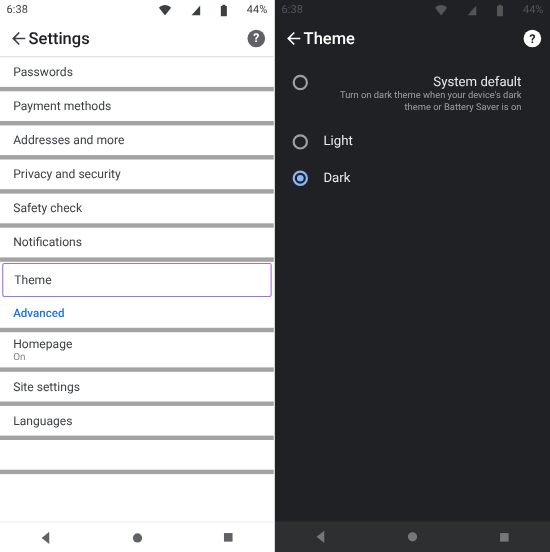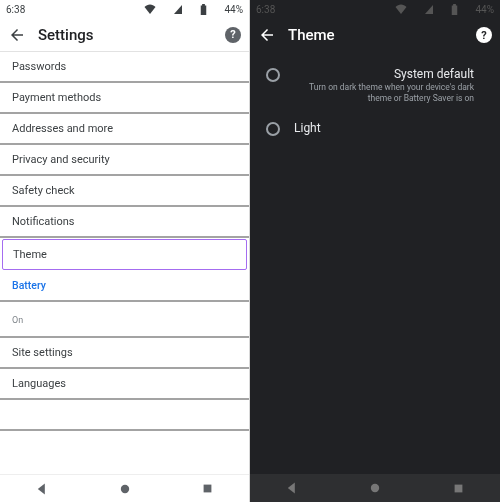--- a/index.html
+++ b/index.html
@@ -10,35 +10,35 @@
   .right { background: #202124; color: #e8eaed; }
 
   
   .status { height: 18px; display: flex; align-items: center; justify-content: space-between; padding: 0 6px; font-size: 10px; }
   .left .status { color: #3c4043; background: #fff; }
   .right .status { color: #555; background: #202124; }
   .status-right { display: flex; align-items: center; gap: 17px; }
   .status-right svg { display: block; }
 
   
-  .header { display: flex; align-items: center; height: 34px; padding: 0 8px; gap: 12px; }
+  .header { display: flex; align-items: center; height: 34px; padding: 0 8px; }
   .left .header { border-bottom: 1px solid #e2e2e2; }
   .header-title { font-size: 15px; font-weight: 500; flex: 1; }
   .left .header-title { color: #202124; }
   .right .header-title { color: #fff; }
   .help { width: 16px; height: 16px; border-radius: 50%; display: flex; align-items: center; justify-content: center; font-size: 11px; font-weight: 700; }
   .left .help { background: #5f6368; color: #fff; }
   .right .help { background: #fff; color: #202124; }
   .back-btn svg { display: block; }
   .left .back-btn { color: #3c4043; }
   .right .back-btn { color: #fff; }
 
   
   .scroll { flex: 1; overflow: hidden; }
-  .row { height: 31px; padding: 0 12px; display: flex; flex-direction: column; justify-content: center; border-bottom: 2px solid #a3a3a3; font-size: 11px; color: #3c4043; }
+  .row { height: 31px; padding: 0 12px; display: flex; flex-direction: column; justify-content: center; border-bottom: 4px solid #a3a3a3; font-size: 11px; color: #3c4043; }
   .row.two { height: 36px; }
   .row .sub { font-size: 9px; color: #80868b; margin-top: 1px; }
   .row.section { color: #1a73e8; font-weight: 500; font-size: 10.5px; }
   .row.selected { border: 1.5px solid #a46cf0; border-radius: 2px; margin: 1px 2px; padding: 0 10px; height: 31px; }
 
   
   .options { padding-top: 6px; text-align: right; }
   .opt { display: flex; align-items: flex-start; gap: 14px; padding: 9px 16px; }
   .opt-label { font-size: 12px; color: #e8eaed; }
   .opt-sub { font-size: 8.5px; color: #9aa0a6; line-height: 1.25; margin-top: 1px; max-width: 180px; }
@@ -98,23 +98,24 @@
         <div class="row">
           <span>Safety check</span>
         </div>
         <div class="row">
           <span>Notifications</span>
         </div>
         <div class="row selected">
           <span>Theme</span>
         </div>
         <div class="row section">
-          <span>Battery</span>
+          <span>Advanced</span>
         </div>
         <div class="row two">
+          <span>Homepage</span>
           <span class="sub">On</span>
         </div>
         <div class="row">
           <span>Site settings</span>
         </div>
         <div class="row">
           <span>Languages</span>
         </div>
         <div class="row"></div>
       </div>
@@ -169,20 +170,26 @@
             <div class="opt-label">System default</div>
             <div class="opt-sub">Turn on dark theme when your device's dark theme or Battery Saver is on</div>
           </div>
         </div>
         <div class="opt">
           <span class="radio"></span>
           <div>
             <div class="opt-label">Light</div>
           </div>
         </div>
+        <div class="opt">
+          <span class="radio selected"></span>
+          <div>
+            <div class="opt-label">Dark</div>
+          </div>
+        </div>
       </div>
     <div class="nav">
       <span>
           <svg width="14" height="14" viewBox="0 0 20 20">
             <path fill="currentColor" d="M14 2v16L4 10z"></path>
           </svg>
         </span>
       <span>
           <svg width="14" height="14" viewBox="0 0 20 20">
             <circle cx="10" cy="10" r="6" fill="currentColor"></circle>

